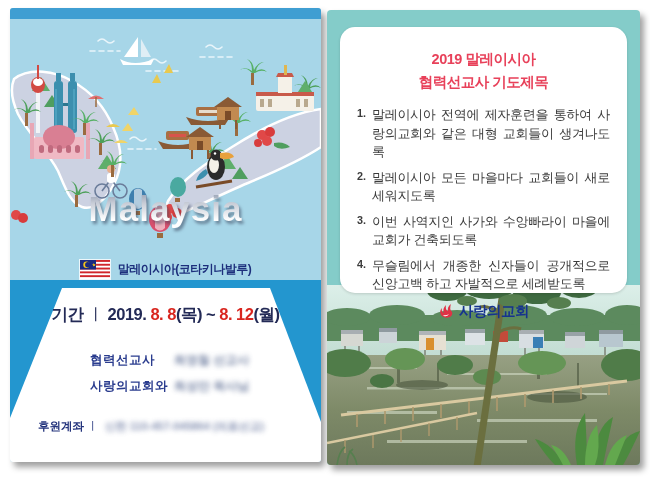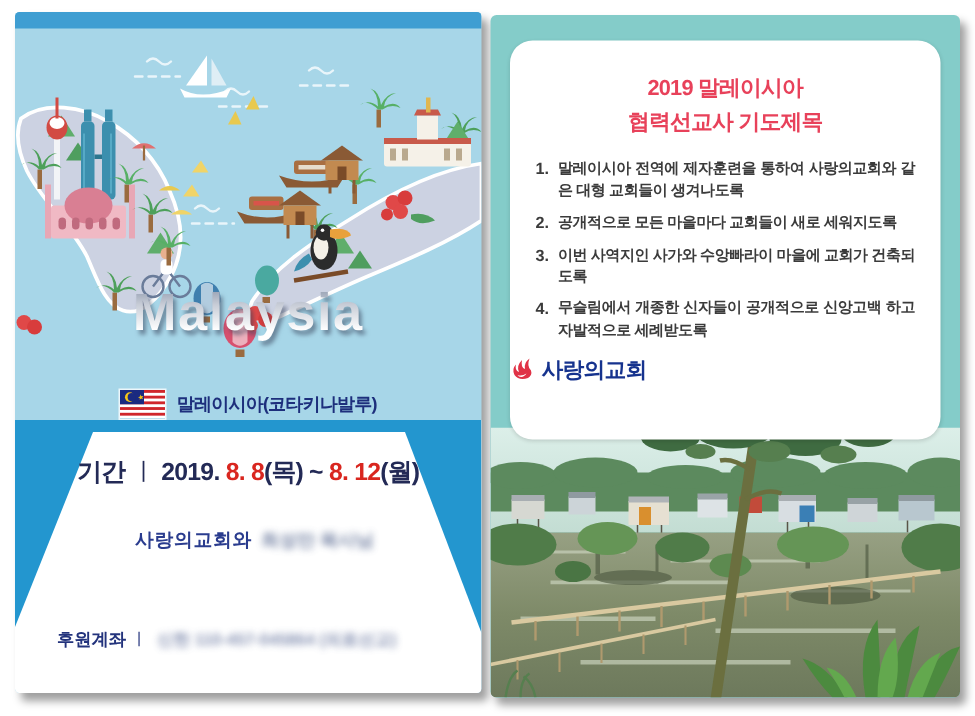--- a/index.html
+++ b/index.html
@@ -39,23 +39,23 @@
   .poster-right{position:absolute;left:327px;top:10px;width:313px;height:455px;
     background:#84ccc9;border-radius:4px;box-shadow:4px 5px 6px rgba(0,0,0,.38);overflow:hidden;}
   .photo-svg{position:absolute;left:0;bottom:0;width:313px;height:180px;}
   .card{position:absolute;left:13px;top:17px;width:287px;height:266px;background:#ffffff;border-radius:15px;
     box-shadow:0 1px 3px rgba(0,0,0,.15);}
   .r-title{margin-top:21px;text-align:center;font-size:14.5px;font-weight:bold;color:#e8415a;
     line-height:1.6;letter-spacing:-0.5px;}
   .prayer-list{margin:12px 17px 0 17px;}
   .prayer-item{display:flex;margin-bottom:7px;}
   .prayer-num{flex:0 0 15px;font-size:10.8px;font-weight:bold;color:#3b3b3b;line-height:1.42;}
-  .prayer-text{flex:1;font-size:10px;font-weight:bold;color:#3b3b3b;line-height:1.42;
+  .prayer-text{flex:1;font-size:13px;font-weight:normal;color:#3b3b3b;line-height:1.42;
     text-align:justify;letter-spacing:-0.3px;}
-  .church-logo{display:flex;align-items:center;gap:4px;margin-top:9px;}
+  .church-logo{display:flex;justify-content:center;align-items:center;gap:4px;margin-top:9px;}
   .church-name{font-size:14.5px;font-weight:bold;color:#16338e;letter-spacing:-0.5px;}
 </style>
 </head>
 <body>
 
 <div class="stage">
 
   <div class="poster-left">
     <div class="top-bar"></div>
 
@@ -290,20 +290,24 @@
     <div class="bottom-section">
       <svg class="wedges" viewBox="0 0 311 182" preserveAspectRatio="none">
         <rect x="0" y="0" width="311" height="8" fill="#2396cf"></rect>
         <polygon points="0,8 52,8 0,138" fill="#2396cf"></polygon>
         <polygon points="311,8 260,8 311,142" fill="#2396cf"></polygon>
       </svg>
       <div class="period-line">
         <span>기간</span><span class="sep">ㅣ</span><span>2019.</span><span class="red"> 8. 8</span><span>(목) ~ </span><span class="red">8. 12</span><span>(월)</span>
       </div>
       <div class="fields">
+        <div class="field-row">
+          <span class="field-label">협력선교사</span>
+          <span class="field-value blurred">최영철 선교사</span>
+        </div>
         <div class="field-row">
           <span class="field-label">사랑의교회와</span>
           <span class="field-value blurred">최성만 목사님</span>
         </div>
       </div>
       <div class="account-row">
         <span>후원계좌</span><span class="sep">ㅣ</span>
         <span class="account-value blurred">신한 110-457-045864 (의료선교)</span>
       </div>
     </div>
@@ -459,21 +463,21 @@
         <div>2019 말레이시아</div>
         <div>협력선교사 기도제목</div>
       </div>
       <div class="prayer-list">
         <div class="prayer-item">
           <span class="prayer-num">1.</span>
           <span class="prayer-text">말레이시아 전역에 제자훈련을 통하여 사랑의교회와 같은 대형 교회들이 생겨나도록</span>
         </div>
         <div class="prayer-item">
           <span class="prayer-num">2.</span>
-          <span class="prayer-text">공개적으로 모든 마을마다 교회들이 새로 세워지도록</span>
+          <span class="prayer-text">말레이시아 모든 마을마다 교회들이 새로 세워지도록</span>
         </div>
         <div class="prayer-item">
           <span class="prayer-num">3.</span>
           <span class="prayer-text">이번 사역지인 사가와 수앙빠라이 마을에 교회가 건축되도록</span>
         </div>
         <div class="prayer-item">
           <span class="prayer-num">4.</span>
           <span class="prayer-text">무슬림에서 개종한 신자들이 공개적으로 신앙고백 하고 자발적으로 세례받도록</span>
         </div>
       </div>

